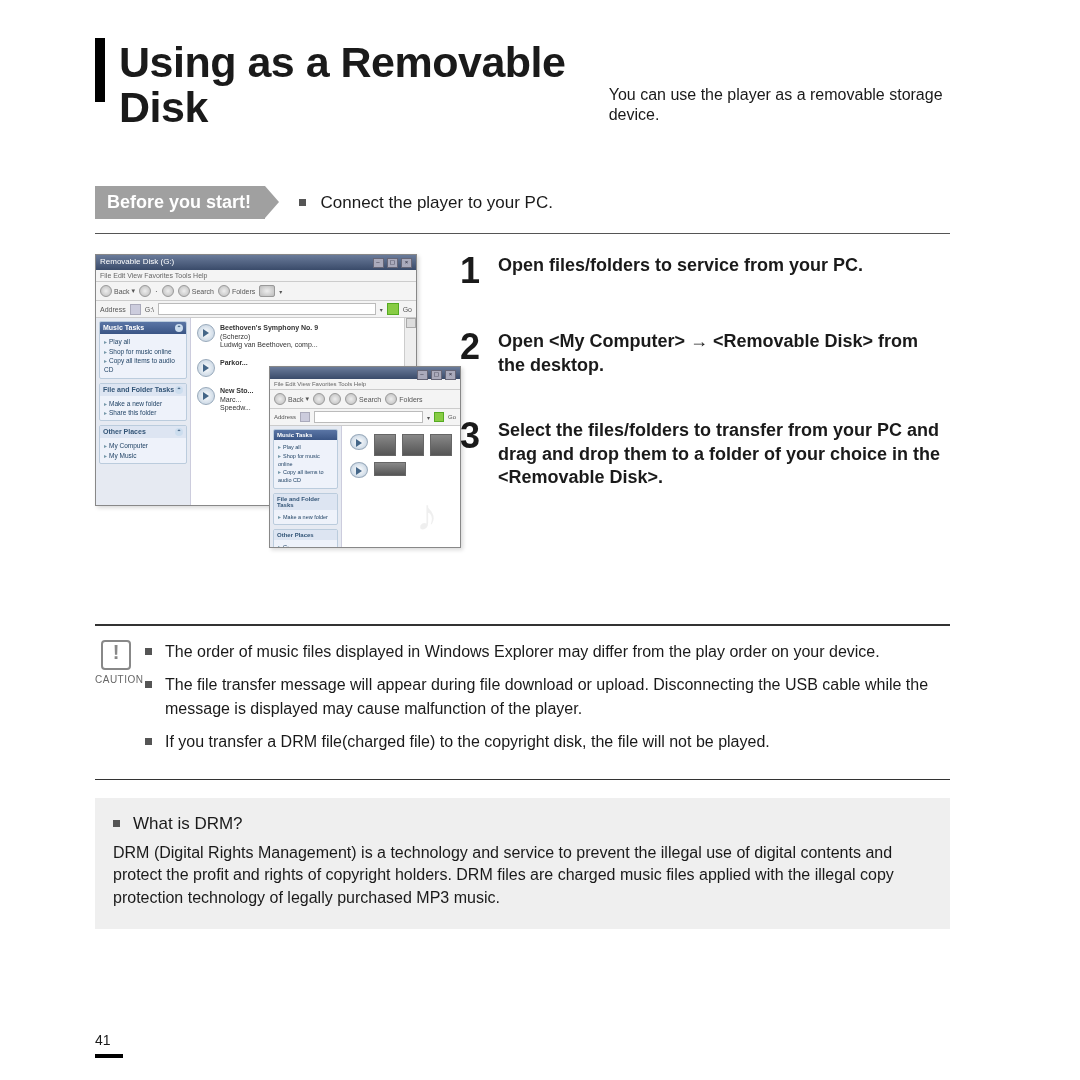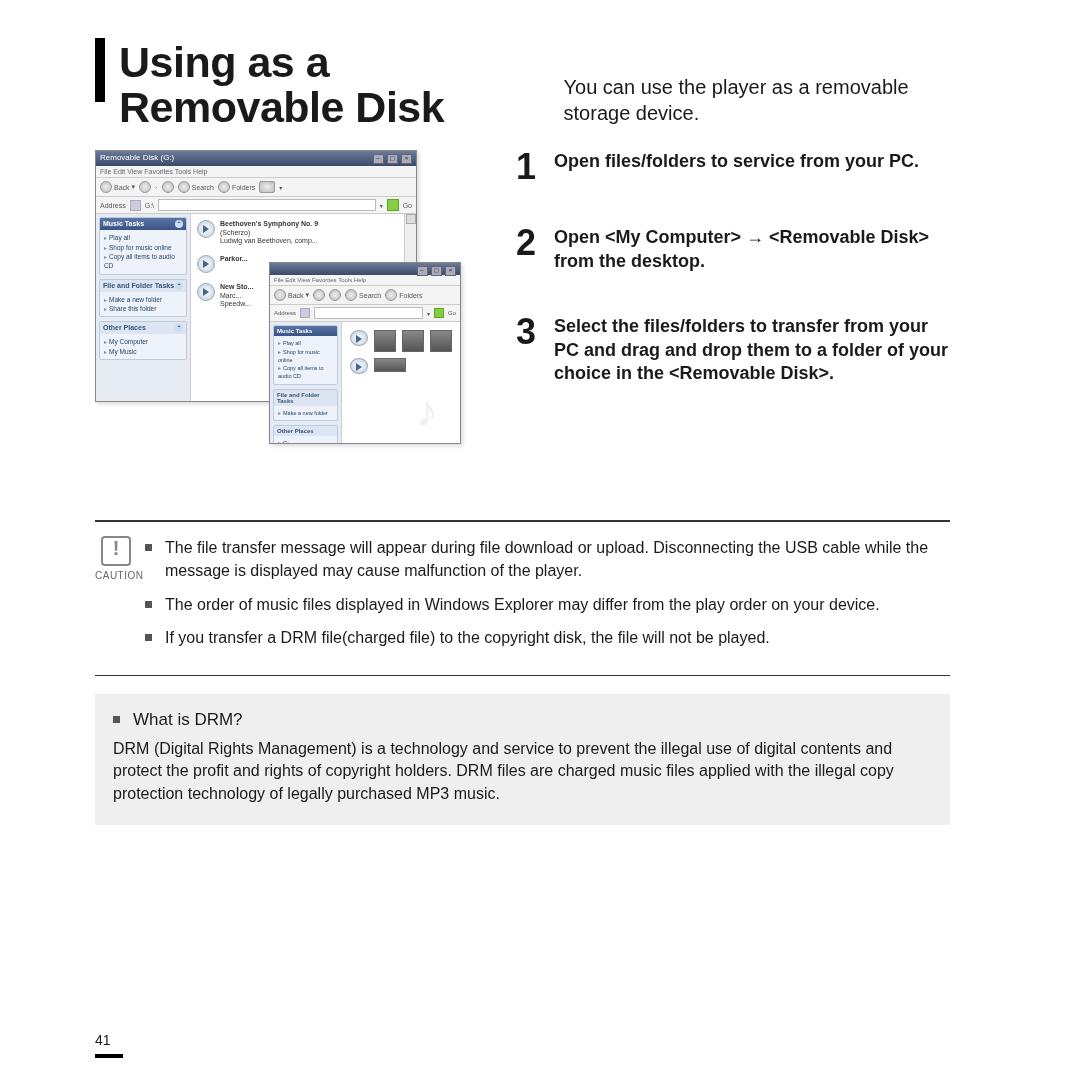--- a/index.html
+++ b/index.html
@@ -32,21 +32,21 @@
     margin-left: 24px;
     margin-top: 0;
   }
   .title-main {
     font-size: 43px;
     font-weight: bold;
     letter-spacing: -0.5px;
     line-height: 1.05;
   }
   .title-side {
-    font-size: 20px;
+    font-size: 16px;
     line-height: 1.3;
     margin-left: 10px;
     position: relative;
     top: -4px;
   }
 
   .before-row {
     display: flex;
     align-items: center;
     margin-top: 56px;
@@ -81,21 +81,20 @@
     margin-right: 10px;
     vertical-align: middle;
     position: relative;
     top: -1px;
   }
   .before-text { font-size: 17px; }
 
   .main-grid {
     display: flex;
     margin-top: 20px;
-    gap: 56px;
   }
   .screenshot-col {
     width: 365px;
     flex: 0 0 365px;
     position: relative;
     height: 300px;
   }
   .shot {
     position: absolute;
     background: #f4f4f4;
@@ -383,20 +382,27 @@
 <body>
 
 <div class="page">
   <div class="side-tab"></div>
 
   <div class="title-row">
     <div class="title-main">Using as a Removable Disk</div>
     <div class="title-side">You can use the player as a removable storage device.</div>
   </div>
 
+  <div class="before-row">
+    <div class="before-badge">Before you start!</div>
+    <div>
+      <span class="sq-bullet"></span>
+      <span class="before-text">Connect the player to your PC.</span>
+    </div>
+  </div>
 
   <div class="main-grid">
 
     <div class="screenshot-col">
 
       <div class="shot shot1">
         <div class="titlebar">
           <span>Removable Disk (G:)</span>
           <span class="tb-btns">
             <span>–</span>
@@ -581,22 +587,22 @@
       </div>
     </div>
   </div>
 
   <div class="caution-block">
     <div class="caution-badge">
       <div class="caution-icon"></div>
       <div class="caution-label">CAUTION</div>
     </div>
     <div class="caution-list">
+      <div class="cl-item">The order of music files displayed in Windows Explorer may differ from the play order on your device.</div>
       <div class="cl-item">The file transfer message will appear during file download or upload. Disconnecting the USB cable while the message is displayed may cause malfunction of the player.</div>
-      <div class="cl-item">The order of music files displayed in Windows Explorer may differ from the play order on your device.</div>
       <div class="cl-item">If you transfer a DRM file(charged file)  to the copyright disk, the file will not be played.</div>
     </div>
   </div>
 
   <div class="drm-box">
     <div class="drm-title">What is DRM?</div>
     <div class="drm-body">DRM (Digital Rights Management) is a technology and service to prevent the illegal use of digital contents and protect the profit and rights of copyright holders. DRM files are charged music files applied with the illegal copy protection technology of legally purchased MP3 music.</div>
   </div>
 
   <div class="page-num">41</div>

